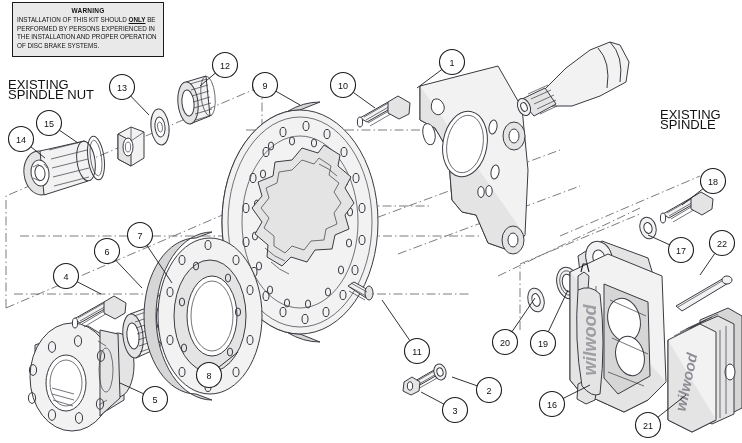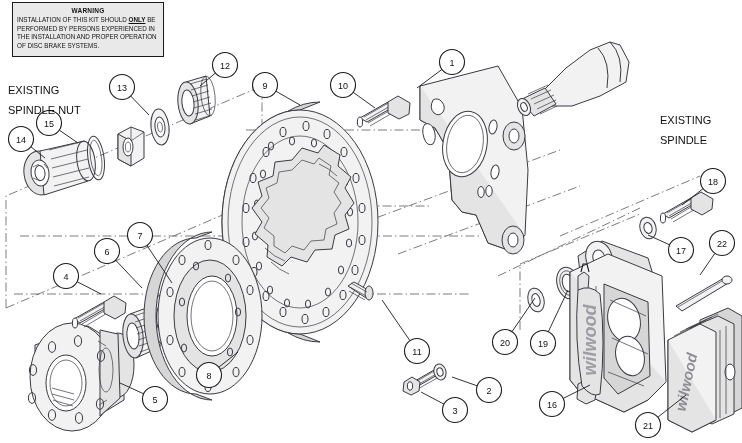--- a/index.html
+++ b/index.html
@@ -7,21 +7,21 @@
   #stage{position:relative;width:742px;height:443px;background:#fff;overflow:hidden;}
   #stage svg{position:absolute;left:0;top:0;}
   .warn-box{
     position:absolute;left:12px;top:2px;width:152px;height:55px;
     background:#e9e9e9;border:1px solid #1a1a1a;box-sizing:border-box;
     padding:3px 4px 0 4px;
   }
   .warn-title{font-size:6.5px;font-weight:bold;text-align:center;color:#111;letter-spacing:.2px;line-height:9px;}
   .warn-body{font-size:6.3px;color:#111;line-height:8.6px;text-align:left;margin-top:1px;}
   .warn-body u{text-decoration:underline;font-weight:bold;}
-  .lbl{position:absolute;font-size:11px;color:#111;line-height:20px;white-space:pre;}
+  .lbl{position:absolute;font-size:13px;color:#111;line-height:10px;white-space:pre;}
   .bubble-txt{font-size:9px;fill:#111;font-family:"Liberation Sans",sans-serif;text-anchor:middle;dominant-baseline:central;}
 </style>
 </head>
 <body>
 
 <div id="stage">
 
   <svg width="742" height="443" viewBox="0 0 742 443">
     <defs>
       <style>

